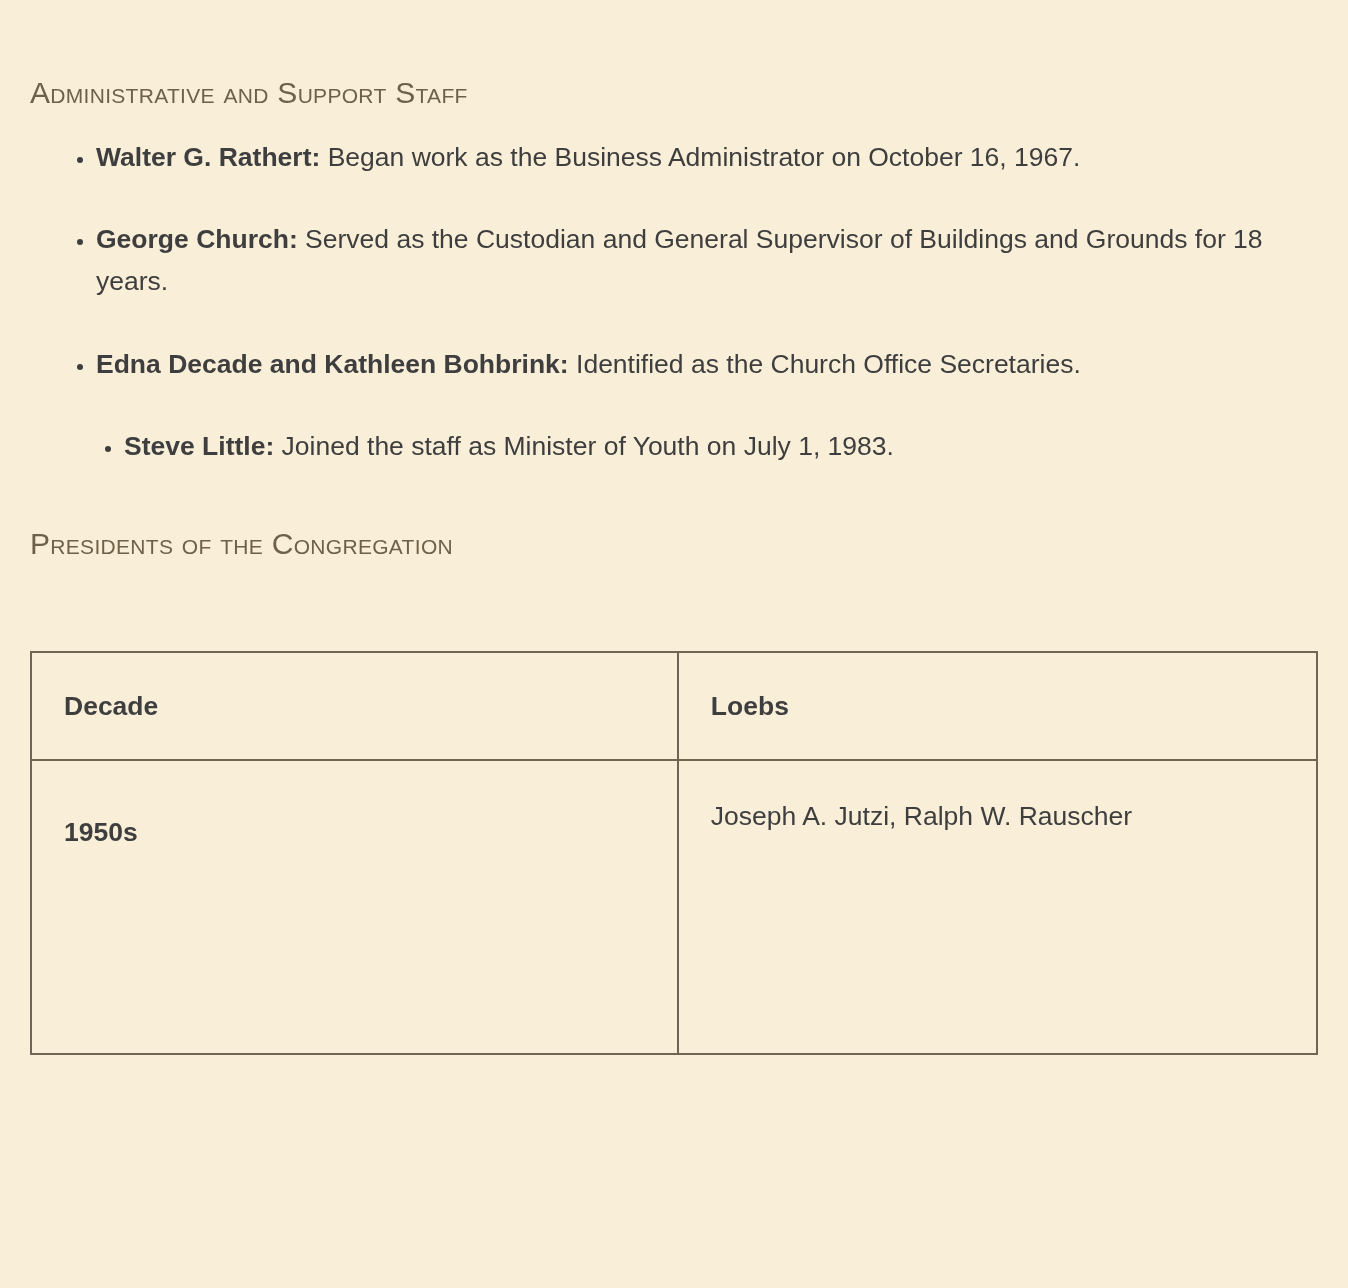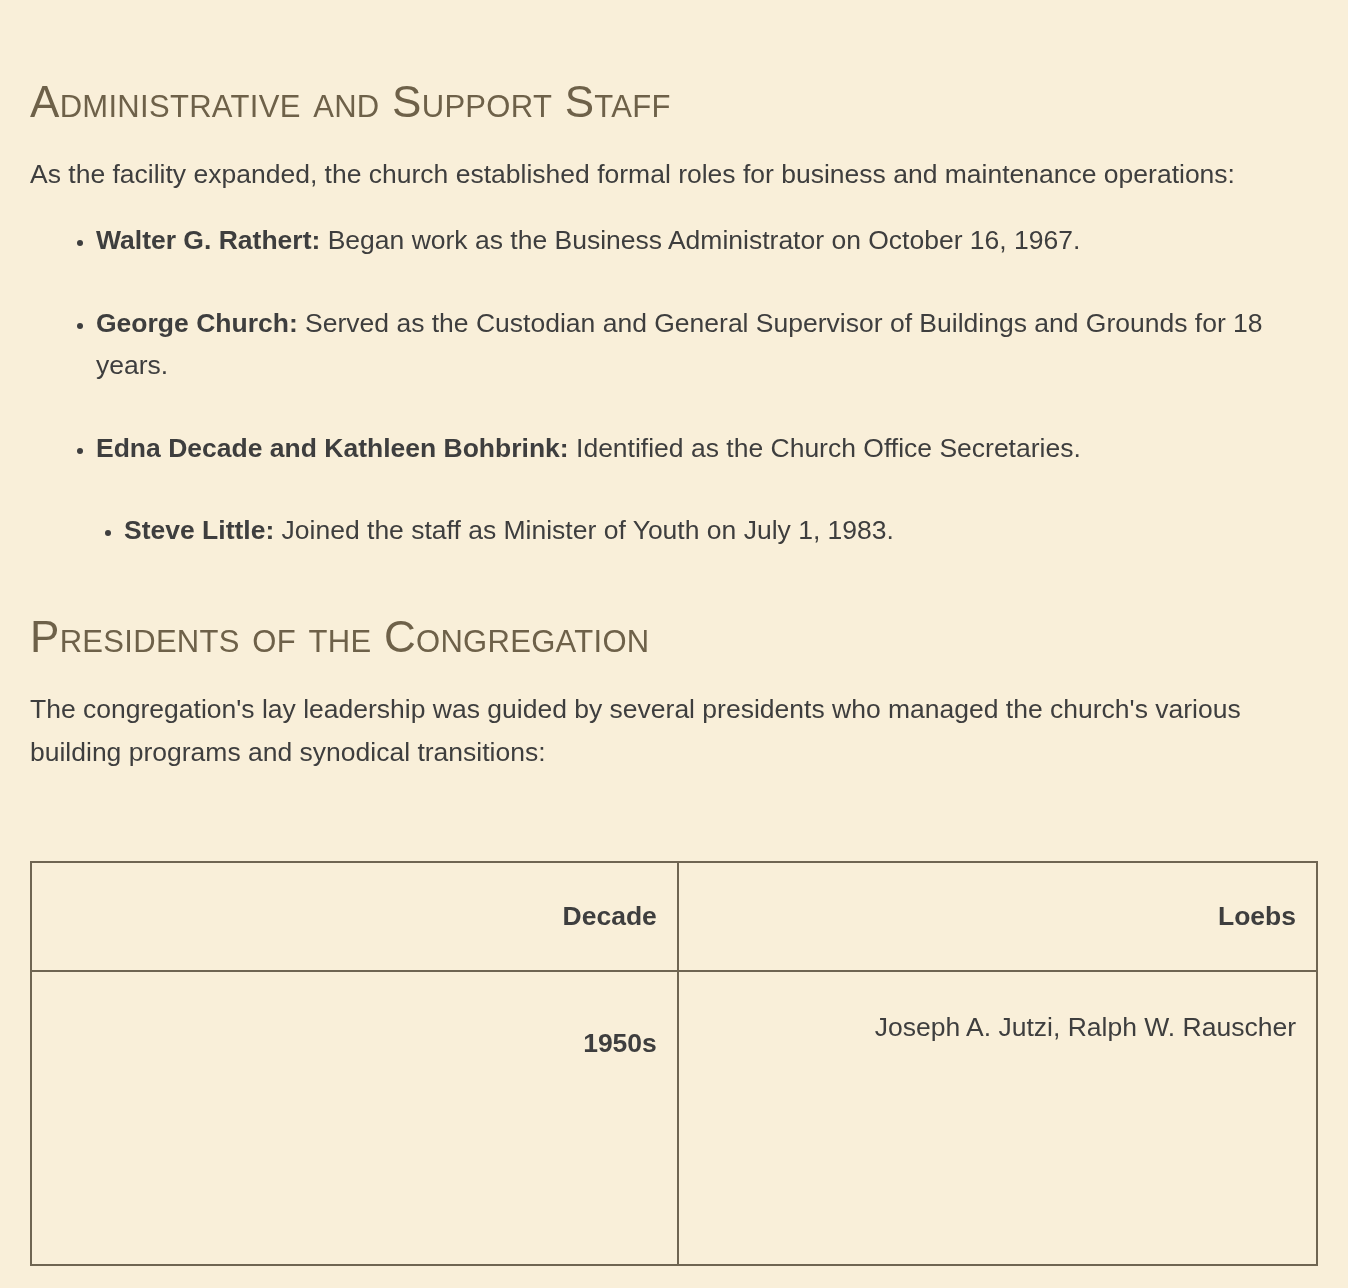--- a/index.html
+++ b/index.html
@@ -20,68 +20,66 @@
   li::marker { font-size: 0.8em; color: #3e3e3e; }
   .lead-list li { margin-bottom: 0; }
   .staff-list { margin-bottom: 0; }
   .staff-list li:last-child { margin-bottom: 18px; margin-left: 28px; }
 
   .bold { font-weight: bold; }
 
   h2 {
     font-variant: small-caps;
     font-weight: 400;
-    font-size: 44px;
+    font-size: 30px;
     line-height: 1.25;
     color: #6e6149;
     margin: 58px 0 24px 0;
     letter-spacing: 0.3px;
   }
   p { margin: 0 0 24px 0; }
   p.pre-table { margin-bottom: 0; }
 
   table {
     border-collapse: collapse;
     width: 100%;
     margin-top: 88px;
     table-layout: fixed;
   }
   col.decade-col { width: 50.3%; }
   th, td {
     border: 2px solid #6f6552;
-    text-align: right;
+    text-align: left;
     vertical-align: top;
-    padding: 32px 20px;
+    padding: 32px 32px;
   }
   th { font-weight: bold; }
   td { height: 210px; }
   td.decade-cell { font-weight: bold; padding-top: 50px; }
   td.name-cell { padding-top: 34px; }
 </style>
 </head>
 <body>
 
 <div class="page">
 
 
   <h2>Administrative and Support Staff</h2>
 
-  <p>As the facility expanded, the church established formal roles for business and maintenance operations:</p>
 
   <ul class="staff-list">
     <li><span class="bold">Walter G. Rathert:</span><span> Began work as the Business Administrator on October 16, 1967.</span></li>
     <li><span class="bold">George Church:</span><span> Served as the Custodian and General Supervisor of Buildings and Grounds for 18 years.</span></li>
     <li><span class="bold">Edna Decade and Kathleen Bohbrink:</span><span> Identified as the Church Office Secretaries.</span></li>
     <li><span class="bold">Steve Little:</span><span> Joined the staff as Minister of Youth on July 1, 1983.</span></li>
   </ul>
 
 
   <h2>Presidents of the Congregation</h2>
 
-  <p class="pre-table">The congregation's lay leadership was guided by several presidents who managed the church's various building programs and synodical transitions:</p>
 
   <table>
     <colgroup>
       <col class="decade-col">
       <col>
     </colgroup>
     <thead>
       <tr>
         <th>Decade</th>
         <th>Loebs</th>

